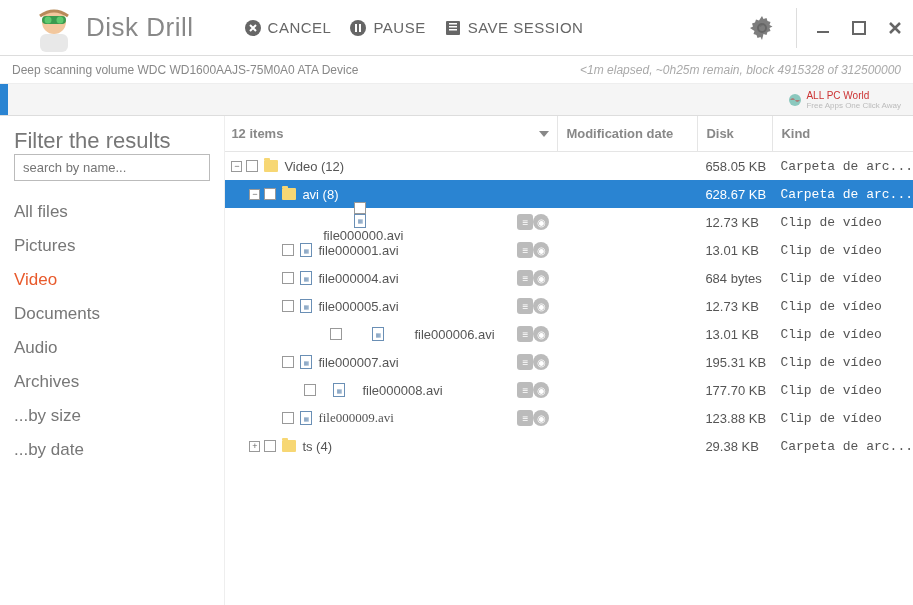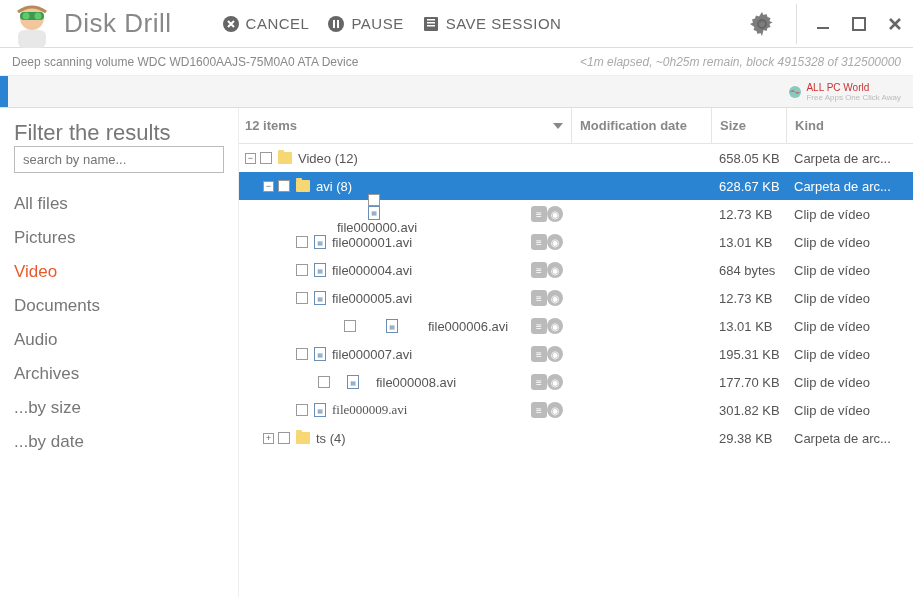--- a/index.html
+++ b/index.html
@@ -1,19 +1,19 @@
 <!DOCTYPE html>
 <html><head>
 <meta charset="utf-8">
 <style>
 * { box-sizing: border-box; margin: 0; padding: 0; }
 body { font-family: "Segoe UI", Arial, sans-serif; font-size: 13px; color: #555; background: #fff; width: 913px; height: 605px; overflow: hidden; position: relative; }
 
 
-.titlebar { height: 48px; display: flex; align-items: center; border-bottom: 1px solid #ddd; }
+.titlebar { height: 56px; display: flex; align-items: center; border-bottom: 1px solid #ddd; padding-left: 22px; }
 .logo-area { display: flex; align-items: center; padding-left: 8px; gap: 8px; }
 .avatar { width: 48px; height: 48px; }
 .app-title { font-size: 26px; font-weight: 300; color: #888; letter-spacing: 0.5px; }
 .toolbar { display: flex; align-items: flex-start; margin-left: 50px; gap: 18px; }
 .tool-btn { display: flex; align-items: center; gap: 6px; font-size: 15px; color: #666; cursor: pointer; letter-spacing: 0.5px; }
 .tool-icon { width: 18px; height: 18px; }
 .right-controls { margin-left: auto; display: flex; align-items: center; }
 .gear { width: 28px; height: 28px; margin-right: 12px; cursor: pointer; color: #666; }
 .wdivider { width: 1px; height: 40px; background: #ddd; margin: 0 8px; }
 .winbtn { width: 36px; height: 36px; display: flex; align-items: center; justify-content: center; cursor: pointer; color: #666; font-size: 18px; }
@@ -44,21 +44,21 @@
 .ch-items { width: 332px; padding-left: 6px; display:flex; align-items:center; }
 .ch-items .dd { margin-left:auto; margin-right:8px; }
 .ch-mod { width: 140px; border-left: 1px solid #e5e5e5; padding-left: 8px; height:100%; display:flex; align-items:center;}
 .ch-size { width: 75px; border-left: 1px solid #e5e5e5; padding-left: 8px; height:100%; display:flex; align-items:center;}
 .ch-kind { flex:1; border-left: 1px solid #e5e5e5; padding-left: 8px; height:100%; display:flex; align-items:center;}
 
 .row { display: flex; align-items: center; height: 28px; font-size: 13px; color: #555; }
 .row.selected { background: #2a84d2; color: #fff; }
 .row .name-cell { width: 332px; display: flex; align-items: center; }
 .row .size-cell { width: 75px; padding-left: 8px; }
-.row .kind-cell { flex:1; padding-left: 8px; white-space: nowrap; overflow: hidden; text-overflow: ellipsis; }
+.row .kind-cell { flex:1; padding-left: 8px; white-space: nowrap; overflow: hidden; text-overflow: ellipsis; font-family: Liberation Mono, monospace; }
 .row .mod-cell { width: 140px; }
 
 .tree-toggle { width: 11px; height: 11px; border: 1px solid #999; font-size: 9px; line-height: 9px; text-align: center; color: #666; margin-right: 4px; flex-shrink:0; background:#fff;}
 .row.selected .tree-toggle { color:#666; }
 .spacer { display:inline-block; flex-shrink:0; }
 .chk { width: 12px; height: 12px; border: 1px solid #999; margin-right: 6px; flex-shrink:0; background:#fff; }
 .folder-icon { width: 14px; height: 12px; background: #f7d774; border-radius: 1px; margin-right: 6px; flex-shrink:0; position:relative; }
 .folder-icon::before { content:''; position:absolute; top:-2px; left:0; width:6px; height:2px; background:#f7d774; border-radius:1px 1px 0 0;}
 .file-icon { width: 12px; height: 14px; border: 1px solid #6a8fb5; background:#fff; margin-right: 6px; flex-shrink:0; display:flex; align-items:center; justify-content:center;}
 .file-icon span { font-size:6px; color:#6a8fb5; }
@@ -172,21 +172,21 @@
       <div class="ch-items">
         <span>12 items</span>
         <svg class="dd" width="10" height="6" viewBox="0 0 10 6">
             <path d="M0 0 L5 6 L10 0 Z" fill="#888"></path>
           </svg>
       </div>
       <div class="ch-mod">
           <span>Modification date</span>
         </div>
       <div class="ch-size">
-          <span>Size</span>
+          <span>Disk</span>
         </div>
       <div class="ch-kind">
           <span>Kind</span>
         </div>
     </div>
     <div id="tree-body">
         <div class="row">
           <div class="name-cell" style="width: 276px;">
             <span class="spacer" style="width: 6px;"></span>
             <div class="tree-toggle">−</div>
@@ -346,21 +346,21 @@
             <div class="file-icon">
               <span>▦</span>
             </div>
             <span class="name-text">file000009.avi</span>
           </div>
           <div class="act-cell">
             <div class="act-icon">≡</div>
             <div class="act-icon round">◉</div>
           </div>
           <div class="mod-cell"></div>
-          <div class="size-cell">301.82 KB</div>
+          <div class="size-cell">123.88 KB</div>
           <div class="kind-cell">Clip de vídeo</div>
         </div>
         <div class="row">
           <div class="name-cell" style="width: 276px;">
             <span class="spacer" style="width: 24px;"></span>
             <div class="tree-toggle">+</div>
             <div class="chk"></div>
             <div class="folder-icon"></div>
             <span class="name-text">ts  (4)</span>
           </div>

